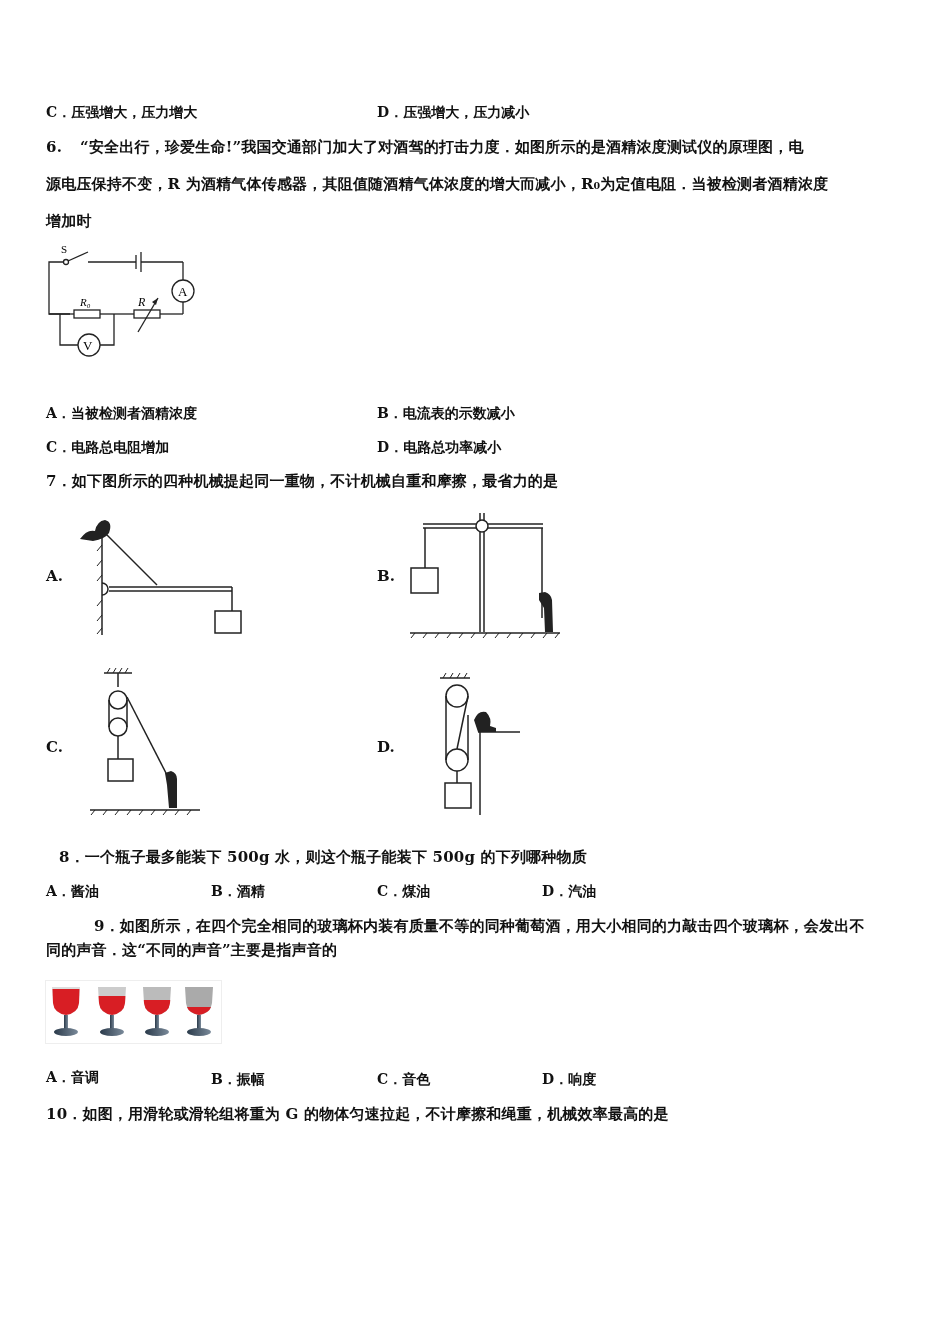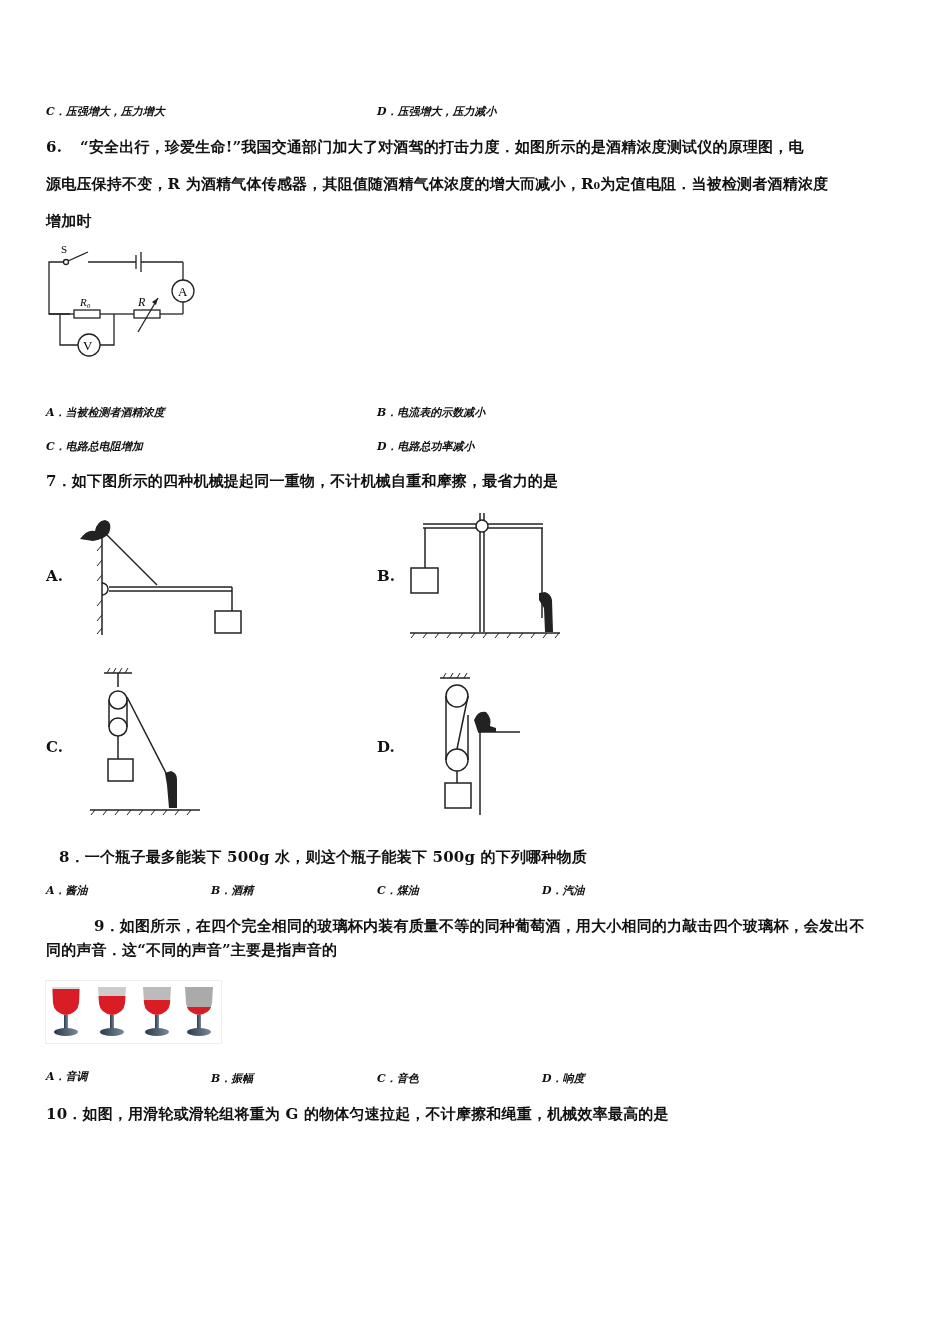--- a/index.html
+++ b/index.html
@@ -1,19 +1,19 @@
 <!DOCTYPE html>
 <html><head>
 <meta charset="utf-8">
 <style>
   html, body { margin: 0; padding: 0; background: #ffffff; }
   body { width: 950px; height: 1344px; position: relative; overflow: hidden;
          font-family: "DejaVu Serif", "Liberation Serif", serif; color: #111; }
   .line { position: absolute; left: 46px; font-size: 15px; line-height: 20px; white-space: nowrap; font-weight: bold; letter-spacing: 0.2px; }
-  .opt { position: absolute; font-size: 11px; line-height: 20px; white-space: nowrap; font-weight: bold; font-style: italic; }
+  .opt { position: absolute; font-size: 14px; line-height: 20px; white-space: nowrap; font-weight: bold; }
   .fig { position: absolute; }
   .figlabel { position: absolute; font-size: 15px; font-weight: bold; }
   svg { overflow: visible; }
 </style>
 </head>
 <body>
 
 <div class="opt" style="left:46px; top:102px;"><span>C．</span><span>压强增大，压力增大</span></div>
 <div class="opt" style="left:377px; top:102px;text-align:center;"><span>D．</span><span>压强增大，压力减小</span></div>
 

